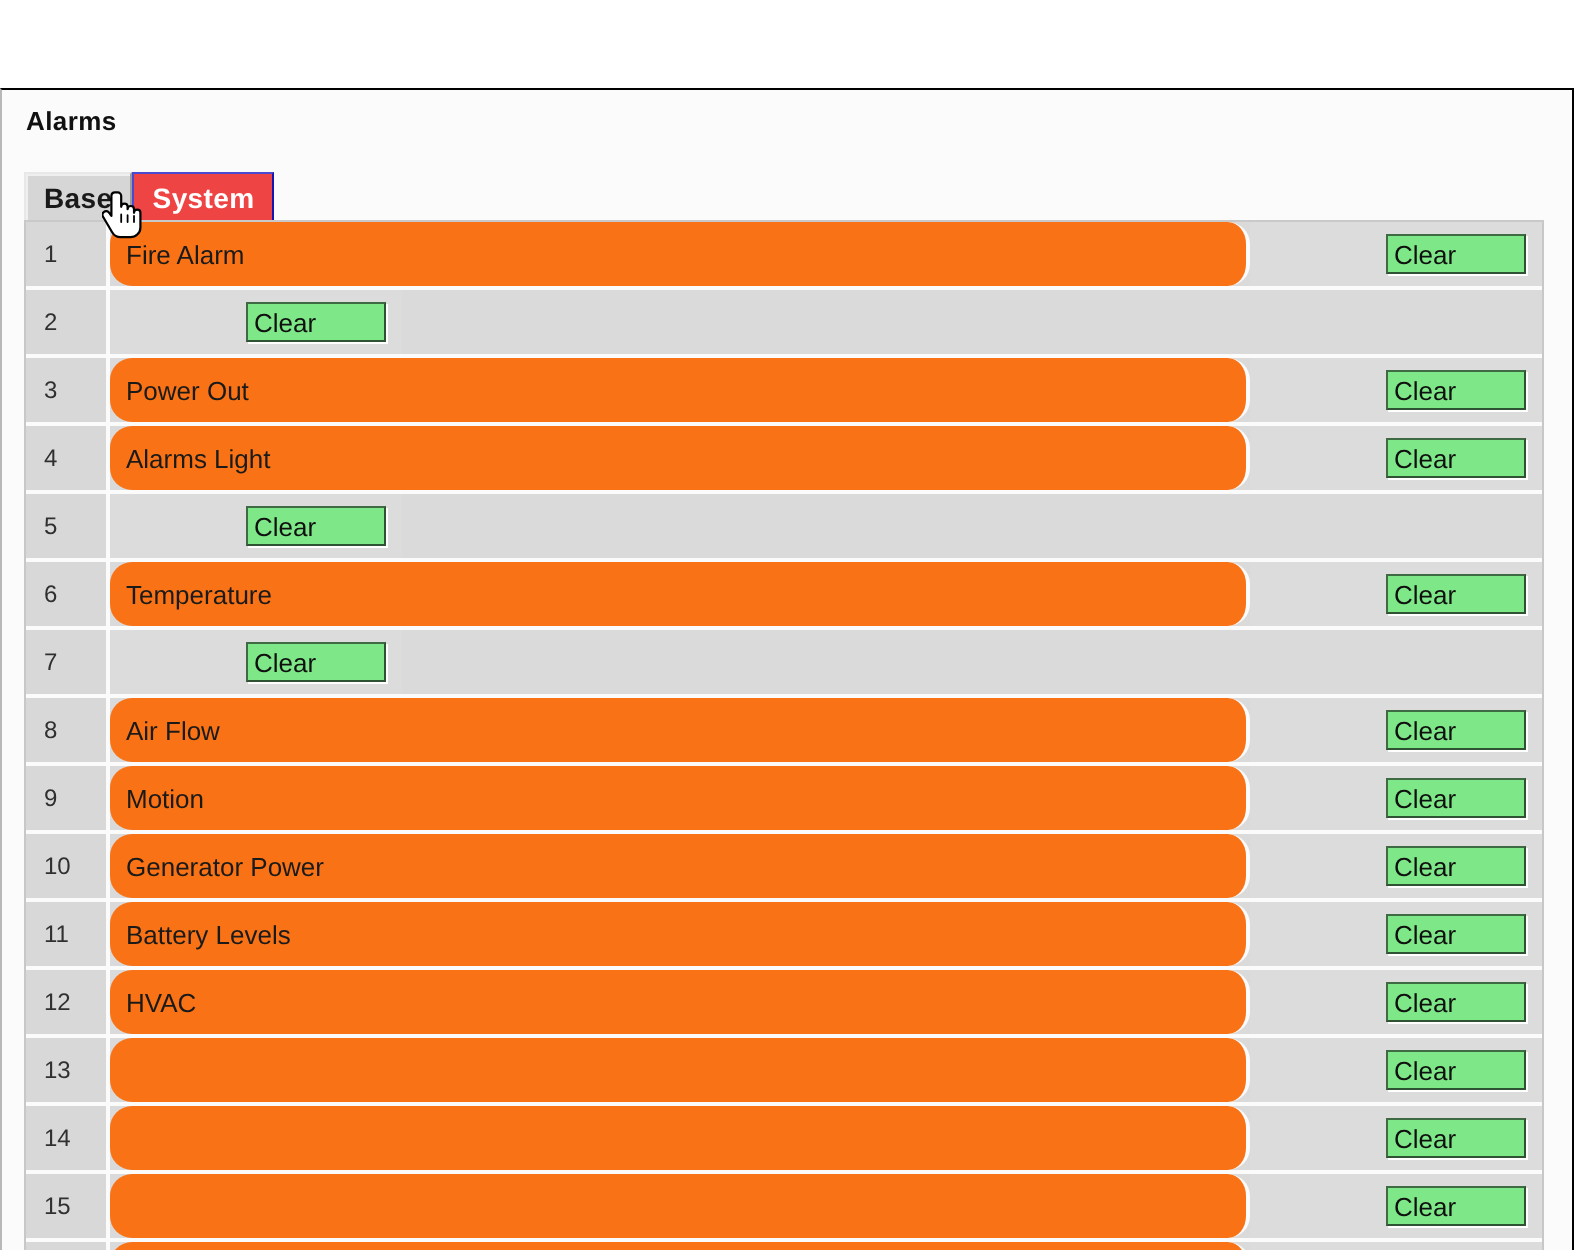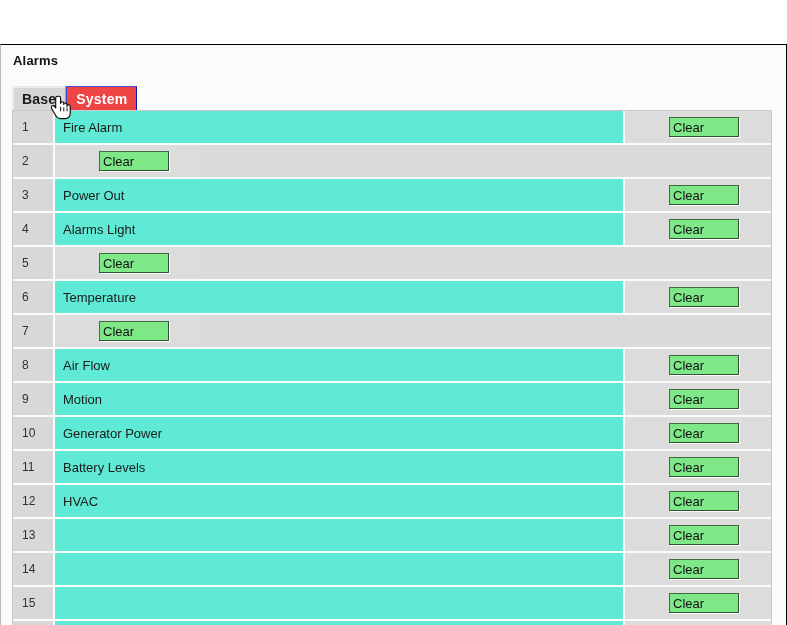--- a/index.html
+++ b/index.html
@@ -123,28 +123,29 @@
     border-right: 2px solid #fbfbfb;
   }
   .cell-name {
     flex: 1 1 auto;
     display: flex;
     align-items: center;
     padding-left: 8px;
     box-sizing: border-box;
     font-size: 13px;
     color: #1a1a1a;
-    background: #5eead4;
+    background: #f97316;
     border-right: 2px solid #fbfbfb;
+    border-radius: 11px;
   }
   .cell-action {
     flex: 0 0 146px;
     display: flex;
     align-items: center;
-    padding-left: 44px;
+    padding-left: 68px;
     box-sizing: border-box;
     background: #dcdcdc;
   }
   .clear-button {
     display: inline-flex;
     align-items: center;
     justify-content: flex-start;
     box-sizing: border-box;
     width: 70px;
     height: 20px;

